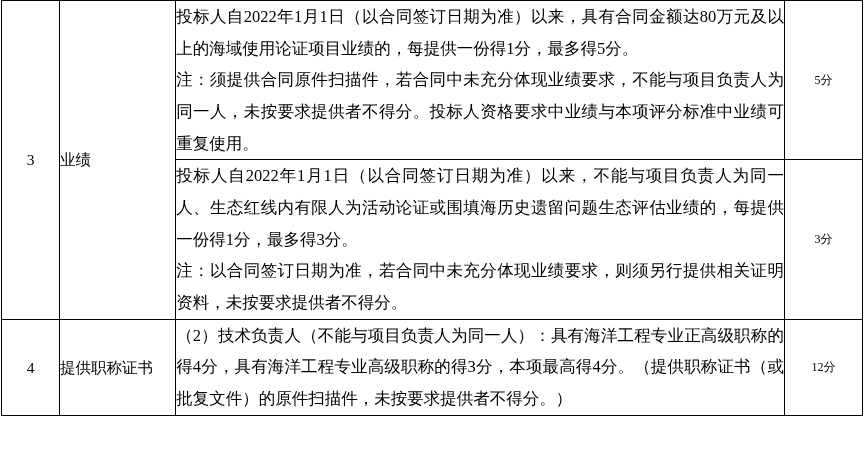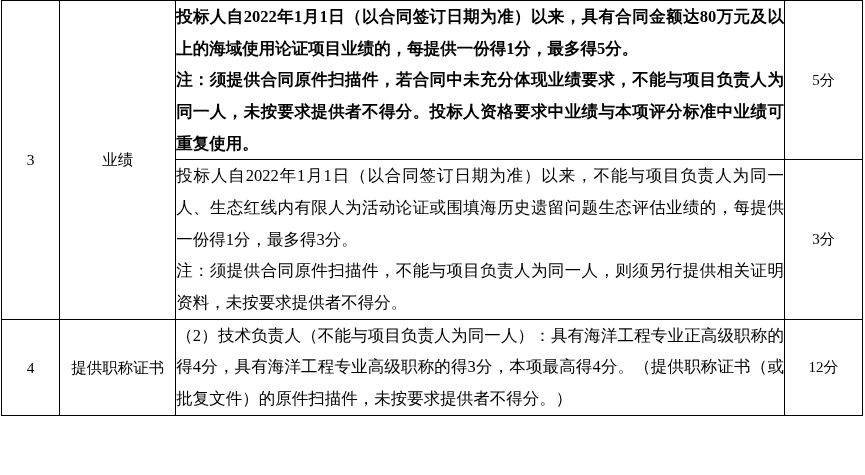--- a/index.html
+++ b/index.html
@@ -33,46 +33,44 @@
   .col-item { width: 116px; }
   .col-desc { width: 608px; }
   .col-score { width: 78px; }
 
   .cell-center {
     text-align: center;
     font-size: 15.5px;
     line-height: 1.5;
   }
   .cell-item {
-    text-align: center;
     font-size: 15.5px;
     line-height: 1.9;
     padding: 0 8px;
   }
   .cell-score {
     text-align: center;
-    font-size: 15px;
+    font-size: 12px;
   }
   .cell-desc {
     font-size: 16.5px;
     line-height: 1.92;
     padding: 7px 9px 8px 9px;
     text-align: justify;
     text-justify: inter-ideograph;
   }
   .cell-desc p {
     margin: 0;
     text-indent: 0;
   }
   .desc-indent {
     text-indent: 0;
   }
   .first-row-desc {
     padding-top: 4px;
-    font-weight: bold;
   }
   .clipped-bottom {
     
   }
 </style>
 </head>
 <body>
 
 <div class="page">
   <table class="scoring-table">
@@ -96,21 +94,21 @@
           <p class="desc-indent">注：须提供合同原件扫描件，若合同中未充分体现业绩要求，不能与项目负责人为同一人，未按要求提供者不得分。投标人资格要求中业绩与本项评分标准中业绩可重复使用。</p>
         </td>
         <td class="cell-score">
           <span>5分</span>
         </td>
       </tr>
 
       <tr>
         <td class="cell-desc">
           <p class="desc-indent">投标人自2022年1月1日（以合同签订日期为准）以来，不能与项目负责人为同一人、生态红线内有限人为活动论证或围填海历史遗留问题生态评估业绩的，每提供一份得1分，最多得3分。</p>
-          <p class="desc-indent">注：须提供合同原件扫描件，不能与项目负责人为同一人，则须另行提供相关证明资料，未按要求提供者不得分。</p>
+          <p class="desc-indent">注：以合同签订日期为准，若合同中未充分体现业绩要求，则须另行提供相关证明资料，未按要求提供者不得分。</p>
         </td>
         <td class="cell-score">
           <span>3分</span>
         </td>
       </tr>
 
       <tr>
         <td class="cell-center clipped-bottom">
           <span>4</span>
         </td>

